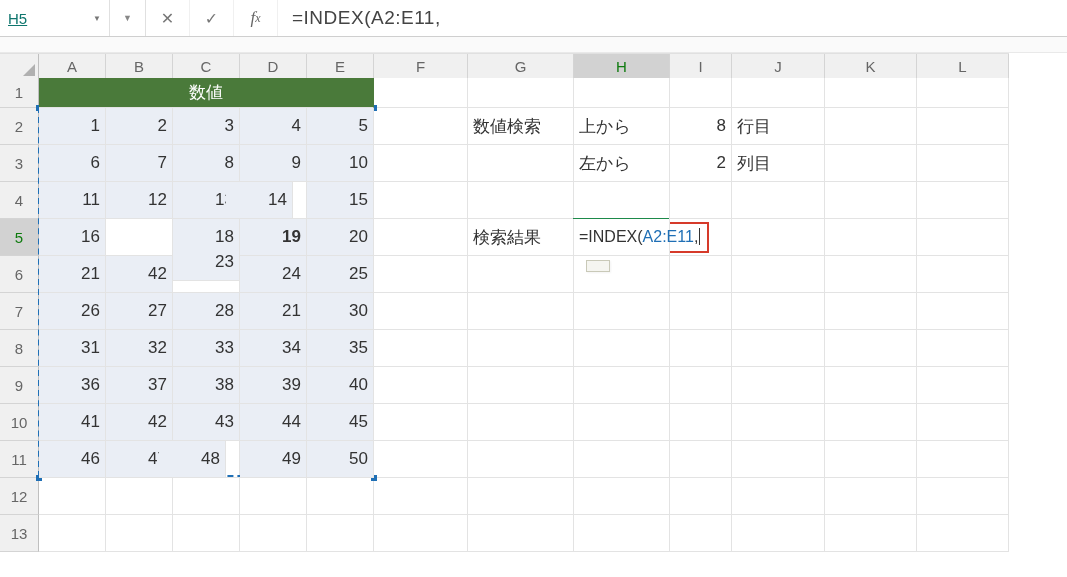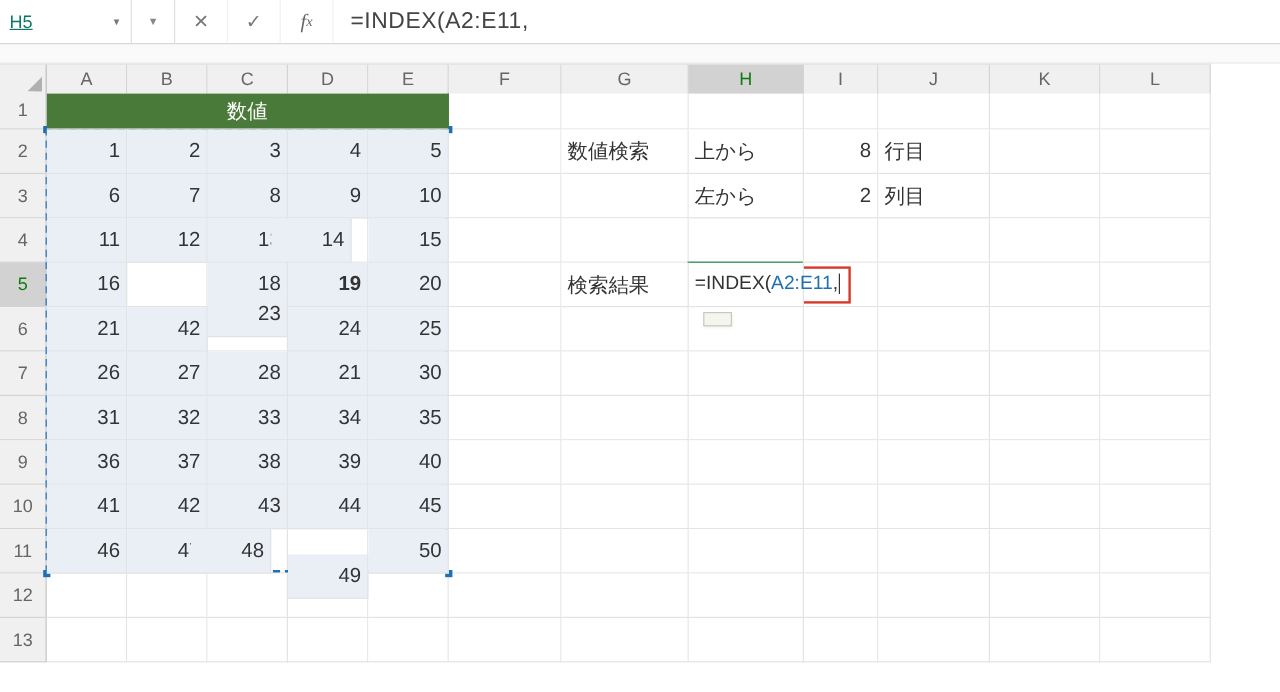--- a/index.html
+++ b/index.html
@@ -475,21 +475,21 @@
       <div class="cell num sel-range" style="left: 201px; top: 289px; width: 67px; height: 37px; z-index: 2;">39</div>
       <div class="cell num sel-range" style="left: 268px; top: 289px; width: 67px; height: 37px; z-index: 2;">40</div>
       <div class="cell num sel-range" style="left: 0px; top: 326px; width: 67px; height: 37px; z-index: 2;">41</div>
       <div class="cell num sel-range" style="left: 67px; top: 326px; width: 67px; height: 37px; z-index: 2;">42</div>
       <div class="cell num sel-range" style="left: 134px; top: 326px; width: 67px; height: 37px; z-index: 2;">43</div>
       <div class="cell num sel-range" style="left: 201px; top: 326px; width: 67px; height: 37px; z-index: 2;">44</div>
       <div class="cell num sel-range" style="left: 268px; top: 326px; width: 67px; height: 37px; z-index: 2;">45</div>
       <div class="cell num sel-range" style="left: 0px; top: 363px; width: 67px; height: 37px; z-index: 2;">46</div>
       <div class="cell num sel-range" style="left: 67px; top: 363px; width: 67px; height: 37px; z-index: 2;">47</div>
       <div class="cell num sel-range" style="left: 120px; top: 363px; width: 67px; height: 37px; z-index: 2;">48</div>
-      <div class="cell num sel-range" style="left: 201px; top: 384px; width: 67px; height: 37px; z-index: 2;">49</div>
+      <div class="cell num sel-range" style="left: 201px; top: 363px; width: 67px; height: 37px; z-index: 2;">49</div>
       <div class="cell num sel-range" style="left: 268px; top: 363px; width: 67px; height: 37px; z-index: 2;">50</div>
       <div class="cell " style="left: 429px; top: 30px; width: 106px; height: 37px; z-index: 2;">数値検索</div>
       <div class="cell " style="left: 535px; top: 30px; width: 96px; height: 37px; z-index: 2;">上から</div>
       <div class="cell num" style="left: 631px; top: 30px; width: 62px; height: 37px; z-index: 2;">8</div>
       <div class="cell " style="left: 693px; top: 30px; width: 93px; height: 37px; z-index: 2;">行目</div>
       <div class="cell " style="left: 535px; top: 67px; width: 96px; height: 37px; z-index: 2;">左から</div>
       <div class="cell num" style="left: 631px; top: 67px; width: 62px; height: 37px; z-index: 2;">2</div>
       <div class="cell " style="left: 693px; top: 67px; width: 93px; height: 37px; z-index: 2;">列目</div>
       <div class="cell " style="left: 429px; top: 141px; width: 106px; height: 37px; z-index: 2;">検索結果</div>
       <div class="cell " style="left: 535px; top: 141px; width: 96px; height: 37px; z-index: 3; overflow: visible;">

